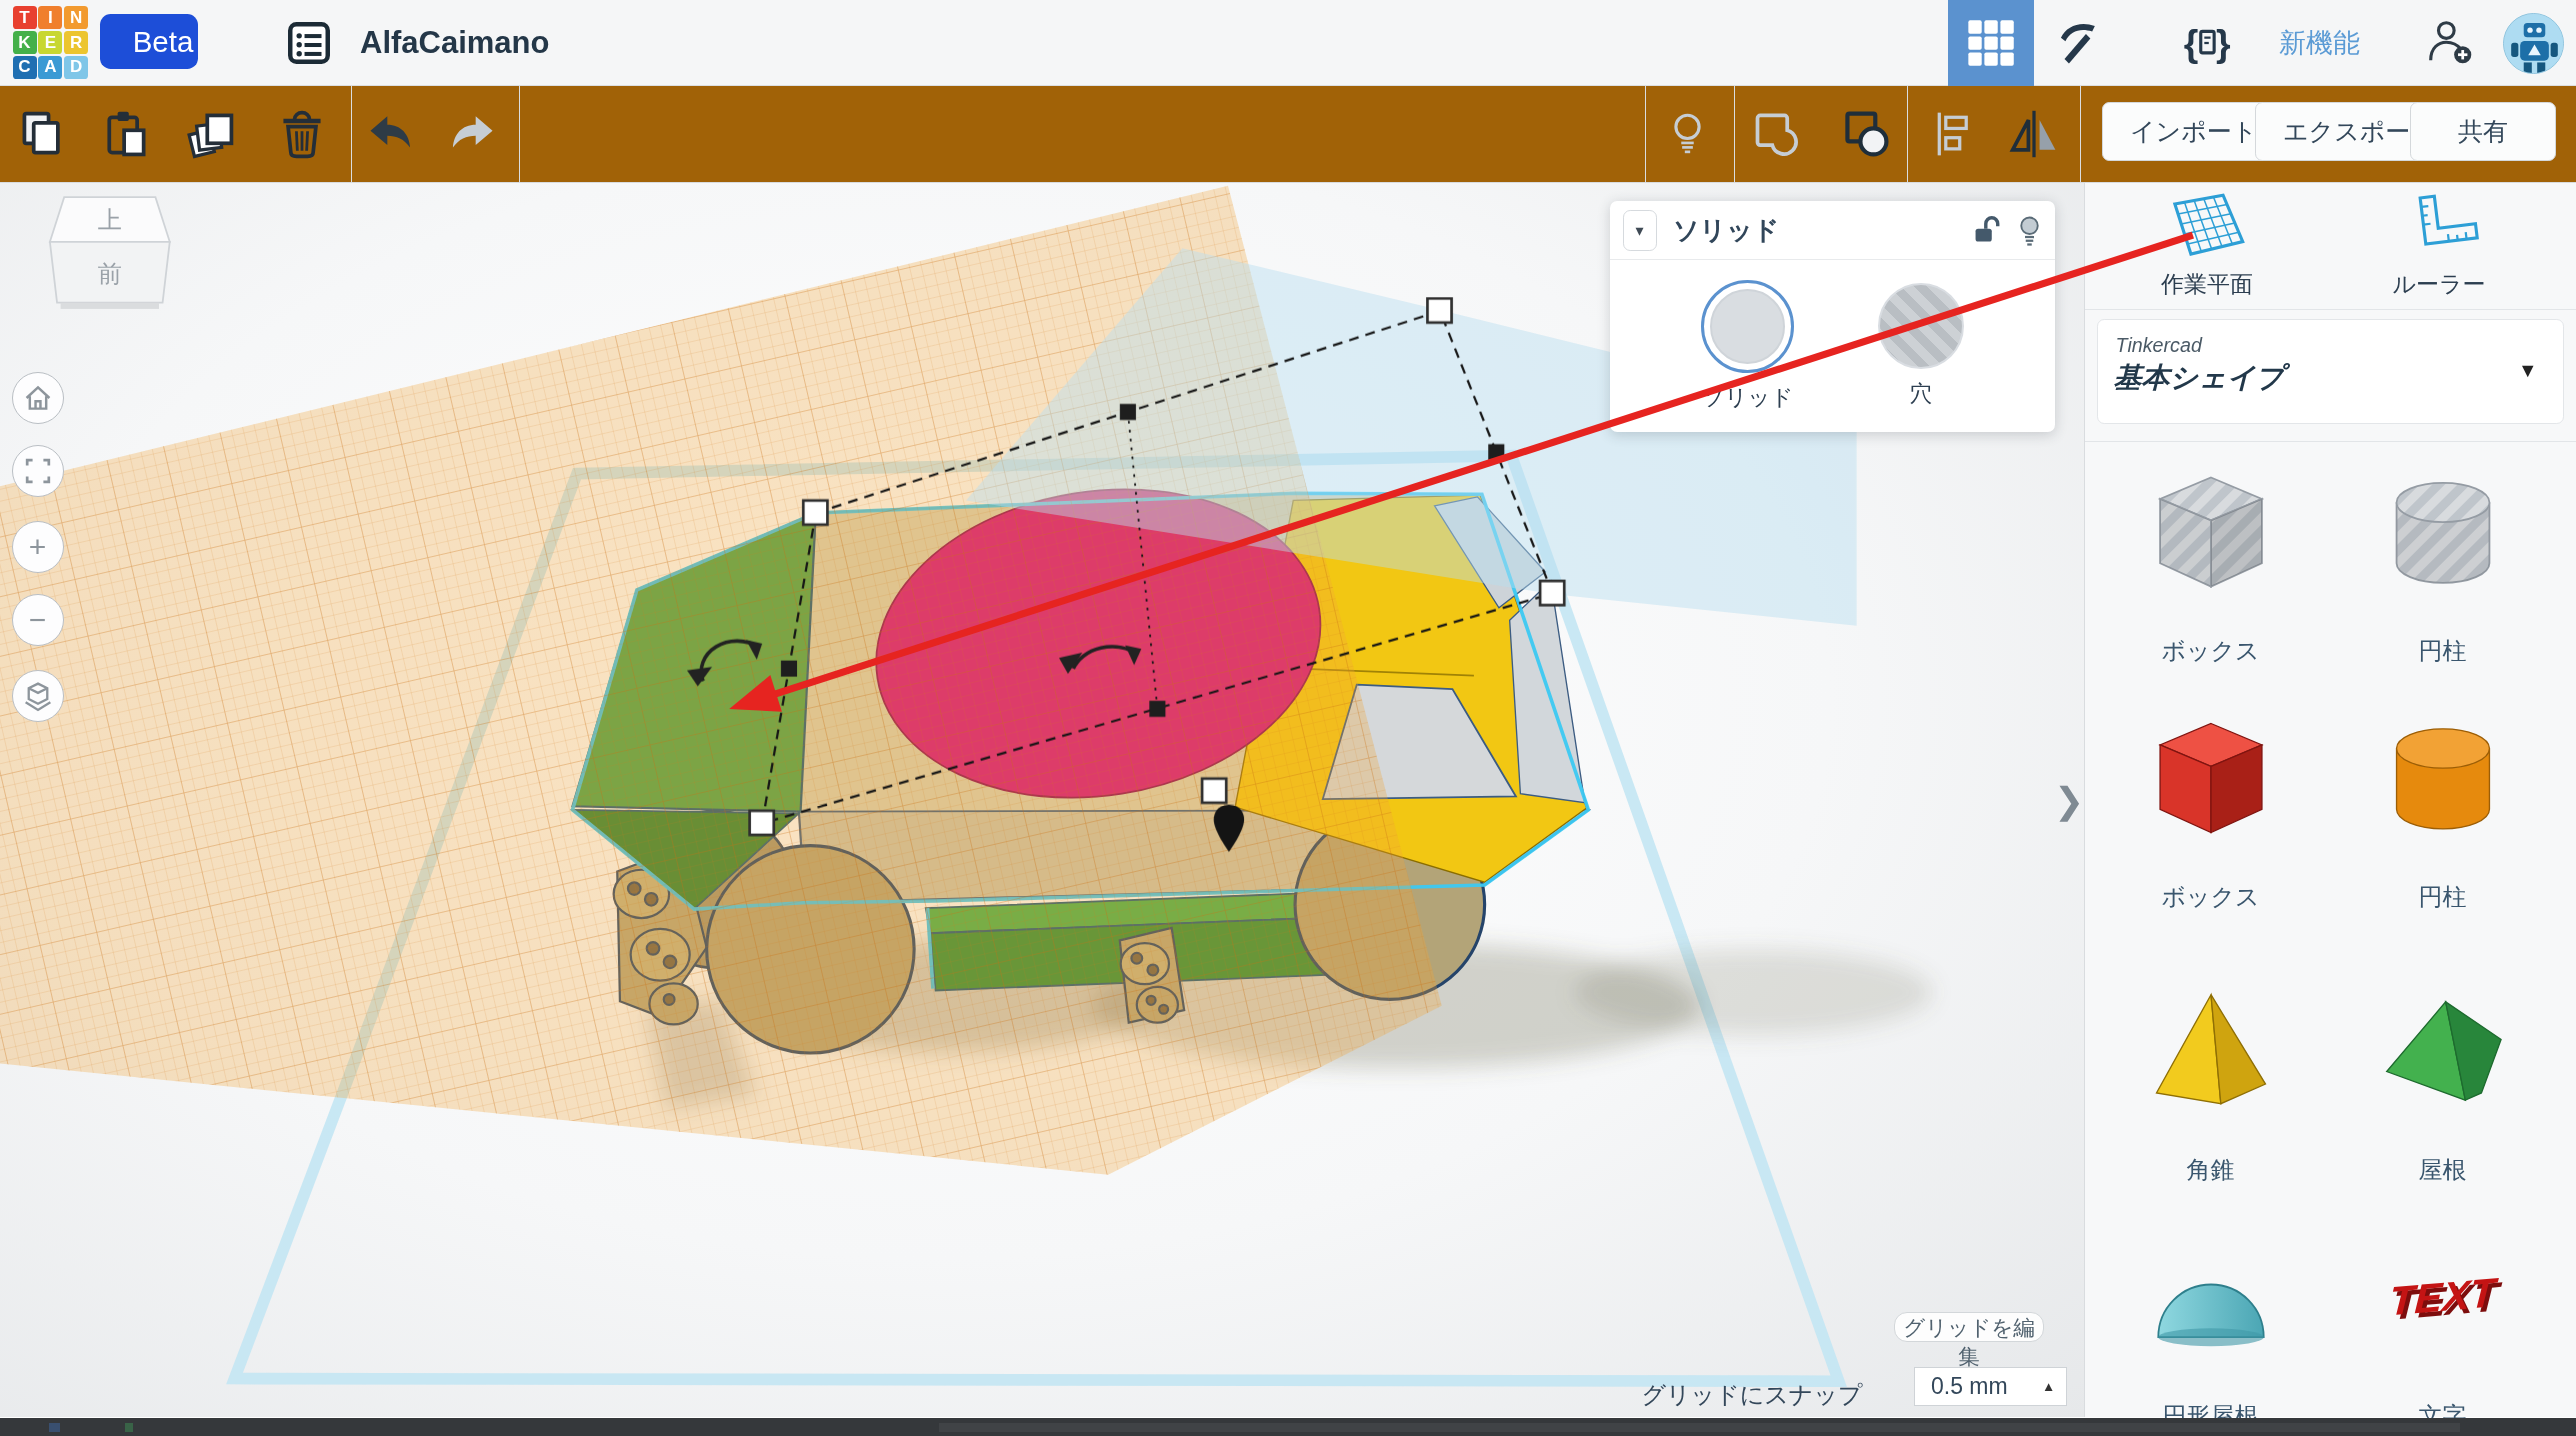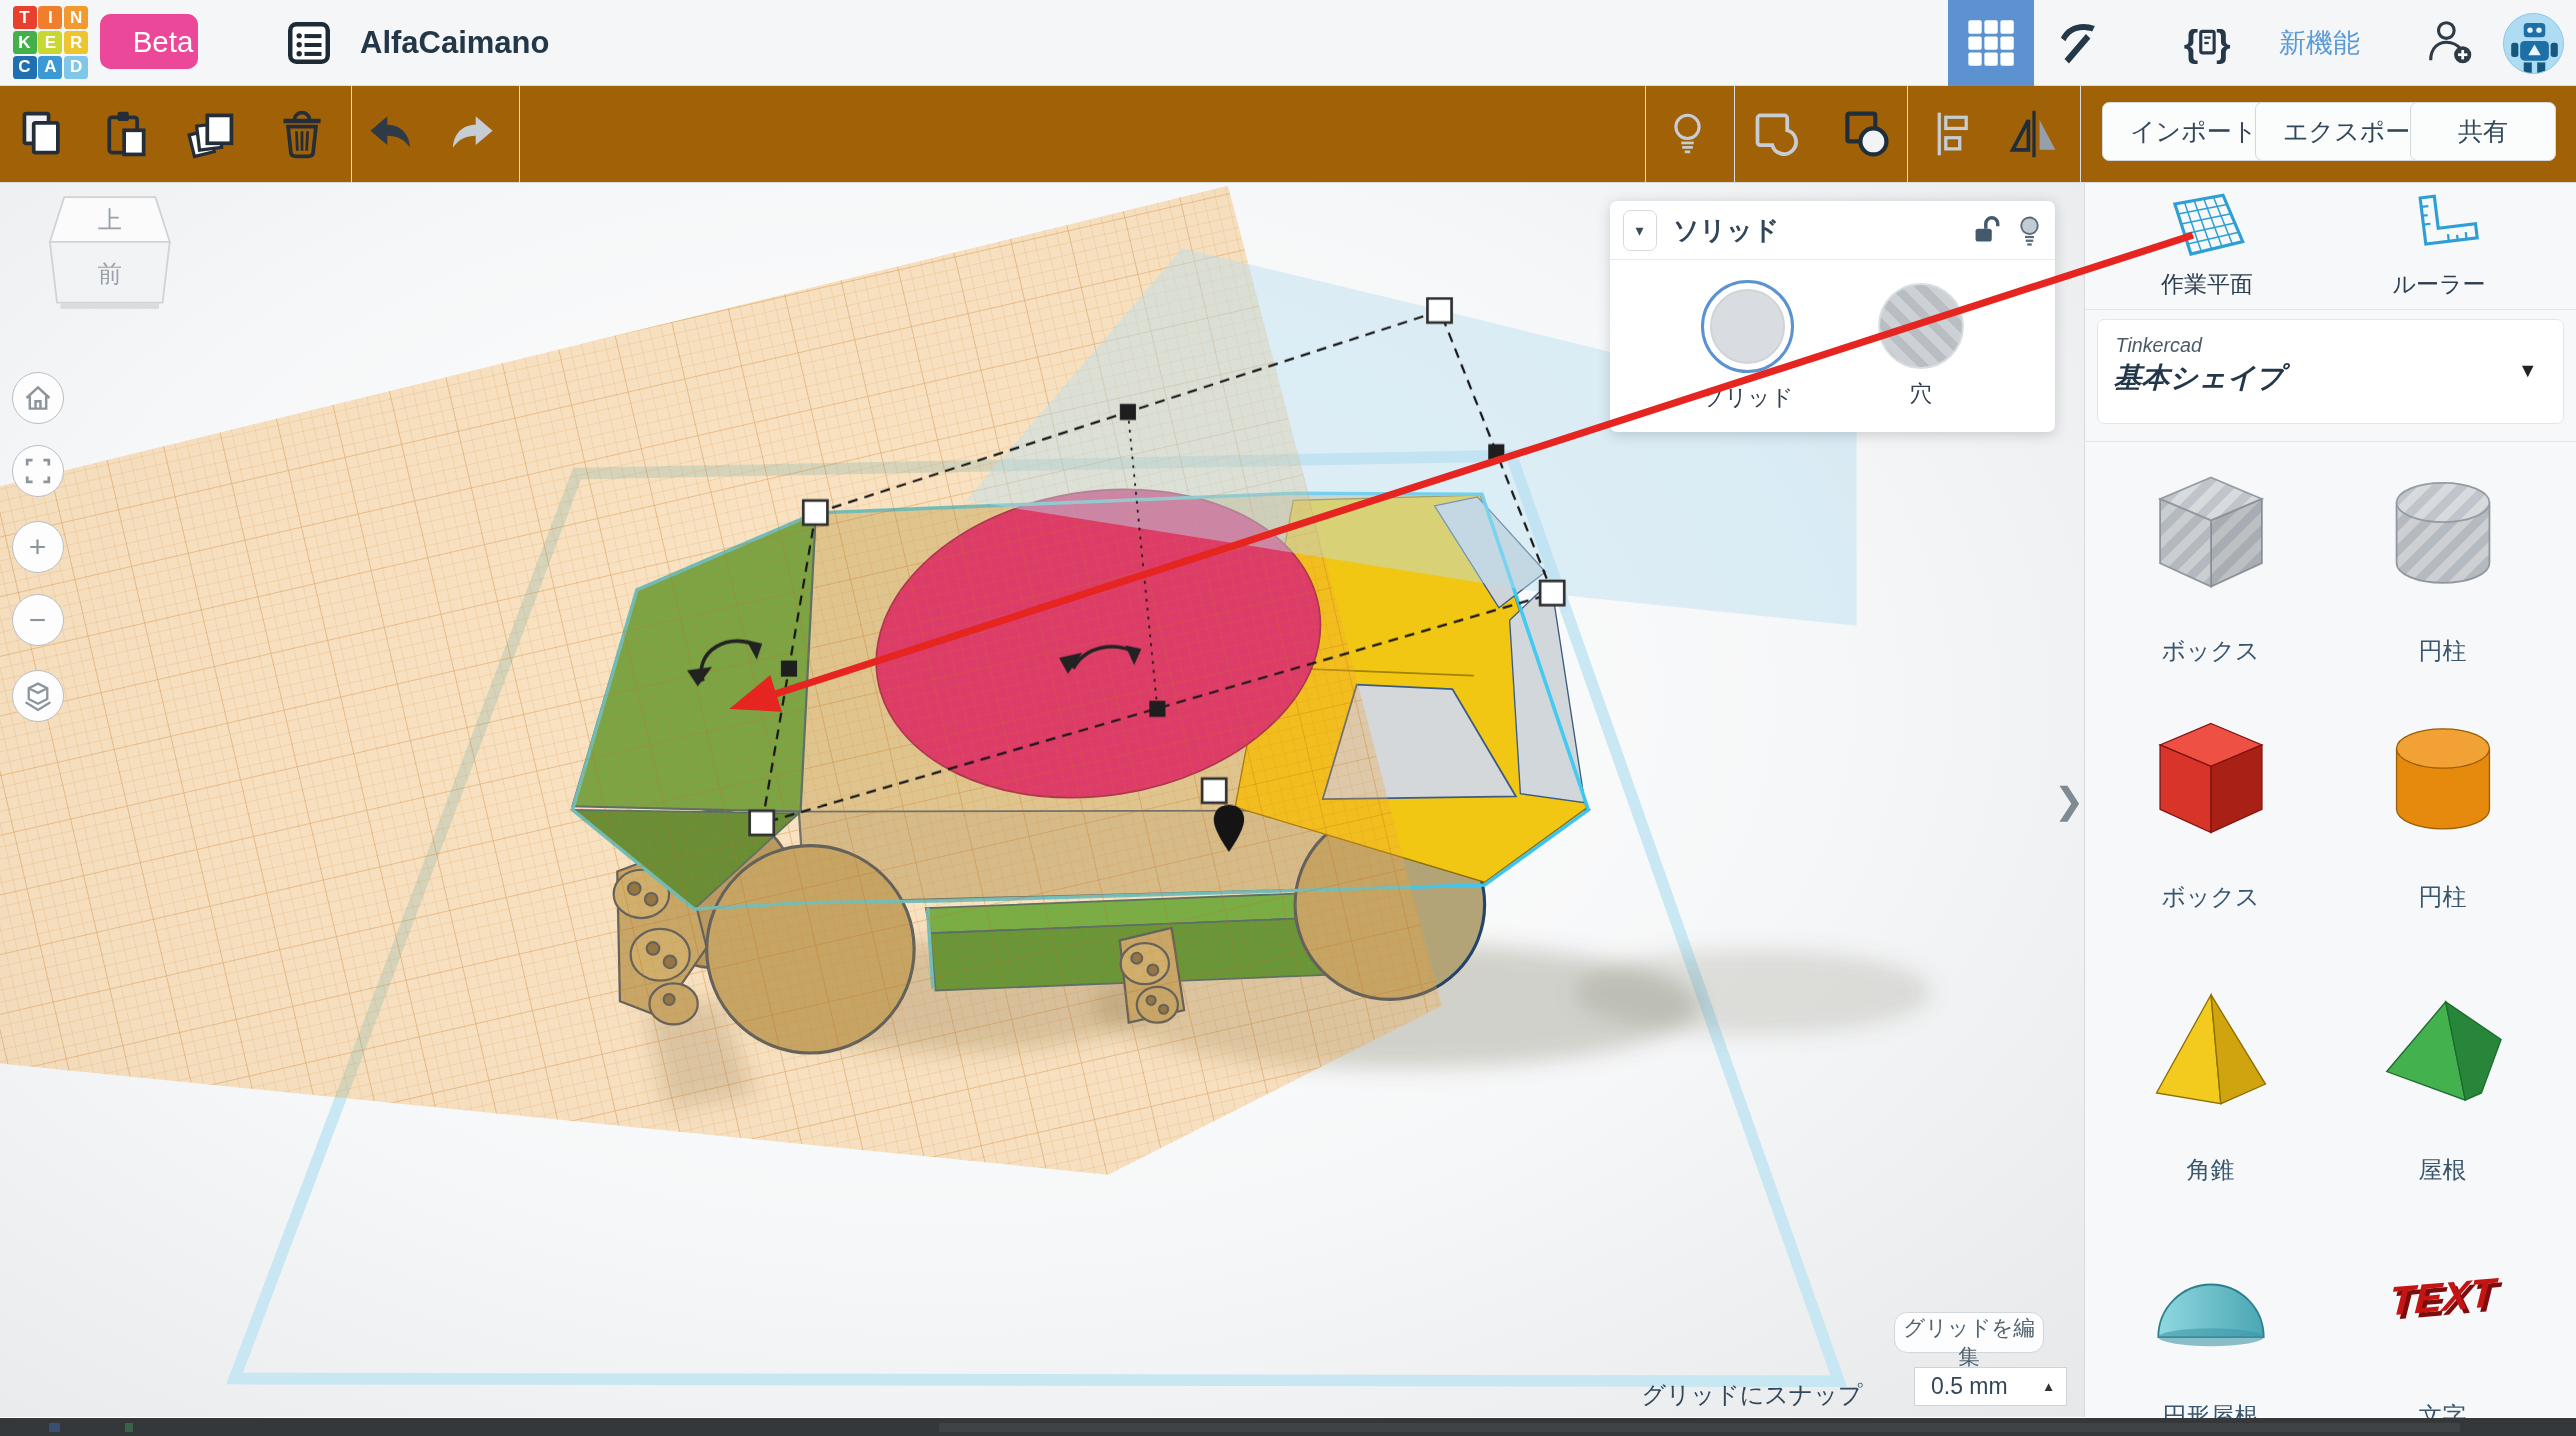--- a/index.html
+++ b/index.html
@@ -7,21 +7,21 @@
   body { font-family:"Liberation Sans", sans-serif; background:#fff; position:relative; }
   .abs { position:absolute; }
 
   
   .header { position:absolute; left:0; top:0; width:2576px; height:86px; background:#f5f6f7; border-bottom:0.9px solid #dcdfe2; z-index:20; }
   .logo { position:absolute; left:12.5px; top:6.3px; width:82px; height:75px; display:grid; grid-template-columns:repeat(3,24px); grid-auto-rows:23px; gap:1.8px; cursor:pointer; }
   .logo span { display:flex; align-items:center; justify-content:center; color:#fff; font-weight:bold; font-size:17px; border-radius:3.6px; }
   .logo span:nth-child(1){background:#e8402f;} .logo span:nth-child(2){background:#f07f2d;} .logo span:nth-child(3){background:#f29a2f;}
   .logo span:nth-child(4){background:#44b04a;} .logo span:nth-child(5){background:#c8d731;} .logo span:nth-child(6){background:#ecc52f;}
   .logo span:nth-child(7){background:#1f6fb2;} .logo span:nth-child(8){background:#3b9ad4;} .logo span:nth-child(9){background:#7fc6e8;}
-  .beta-btn { position:absolute; left:100px; top:14.3px; width:98px; height:55px; background:#ec4899; color:#fff; border:none; border-radius:10.7px; font-size:29.5px; font-family:inherit;padding-left:28px; }
+  .beta-btn { position:absolute; left:100px; top:14.3px; width:98px; height:55px; background:#1d4ed8; color:#fff; border:none; border-radius:10.7px; font-size:29.5px; font-family:inherit;padding-left:28px; }
   .list-btn { position:absolute; left:284px; top:18px; width:50px; height:50px; background:transparent; border:none; }
   .design-title { position:absolute; left:360px; top:0; height:86px; display:flex; align-items:center; font-size:31px; font-weight:bold; color:#243748; }
   .grid-app-btn { position:absolute; left:1948px; top:0; width:86px; height:86px; background:#5b92cf; border:none; display:flex; align-items:center; justify-content:center; }
   .hdr-ico { position:absolute; top:18px; width:50px; height:50px; background:transparent; border:none; display:flex; align-items:center; justify-content:center; }
   .new-features { position:absolute; left:2279px; top:0; height:86px; display:flex; align-items:center; font-size:27px; color:#5b9bd5; cursor:pointer; }
   .avatar { position:absolute; left:2503px; top:12.5px; width:61px; height:61px; border-radius:50%; overflow:hidden; background:#aedcf2; border:0.9px solid #8fc4de; }
 
   
   .toolbar { position:absolute; left:0; top:86px; width:2576px; height:97px; background:#a16207; border-bottom:0.9px solid #d8dbde; z-index:20; }
   .tb-btn { position:absolute; width:57px; height:57px; top:19.7px; background:transparent; border:none; display:flex; align-items:center; justify-content:center; }
@@ -42,21 +42,21 @@
   .sp-title { margin-left:63px; font-size:26px; font-weight:bold; color:#31465a; }
   .sp-icons { position:absolute; right:14.3px; top:0; height:59px; display:flex; align-items:center; gap:16px; }
   .sp-body { display:flex; justify-content:space-around; padding:19.7px 49px 0 49px; }
   .sp-opt { display:flex; flex-direction:column; align-items:center; cursor:pointer; }
   .circ-solid-ring { width:93px; height:93px; border-radius:50%; border:3.6px solid #5b92cf; display:flex; align-items:center; justify-content:center; }
   .circ-solid { width:75px; height:75px; border-radius:50%; background:#d9dde1; border:2.7px solid #cfd4d9; }
   .circ-hole { width:86px; height:86px; border-radius:50%; margin-top:3.6px; border:2.7px solid #d9dde2;
                background:repeating-linear-gradient(45deg,#cdd1d5 0 9px,#b9bec3 9px 18px); }
   .sp-label { margin-top:9px; font-size:22.4px; color:#2c3e50; }
 
-  .edit-grid-btn { position:absolute; left:1894px; top:1129px; width:150px; height:41px; background:#fdfdfd; border:0.9px solid #d3d7da; border-radius:13px; font-size:21.5px; color:#51626f; font-family:inherit; }
+  .edit-grid-btn { position:absolute; left:1894px; top:1129px; width:150px; height:30px; background:#fdfdfd; border:0.9px solid #d3d7da; border-radius:13px; font-size:21.5px; color:#51626f; font-family:inherit; }
   .snap-label { position:absolute; left:1619px; top:1196px; width:266px; text-align:center; font-size:24px; color:#33475a; }
   .snap-dd { position:absolute; left:1892px; top:1184px; width:153px; height:39px; background:#fff; border:0.9px solid #cfd3d7; display:flex; align-items:center; font-size:23px; color:#33475a; padding-left:16px;margin-left:22px; }
   .snap-dd .caret { position:absolute; right:10.7px; font-size:13.4px; color:#333; }
   .collapse-chev { position:absolute; left:2054px; top:597px; font-size:36px; color:#7f8a93; }
 
   
   .sidebar { position:absolute; left:2084px; top:183px; width:492px; height:1234px; background:#f7f8f9; border-left:0.9px solid #d9dcdf; z-index:15; }
   .sb-tool { position:absolute; top:5.4px; width:172px; height:118px; display:flex; flex-direction:column; align-items:center; cursor:pointer; }
   .sb-tool .lbl { margin-top:5.4px; font-size:23px; color:#2c3e50; }
   .sb-div { position:absolute; left:0; width:492px; height:0.9px; background:#e2e5e8; }

